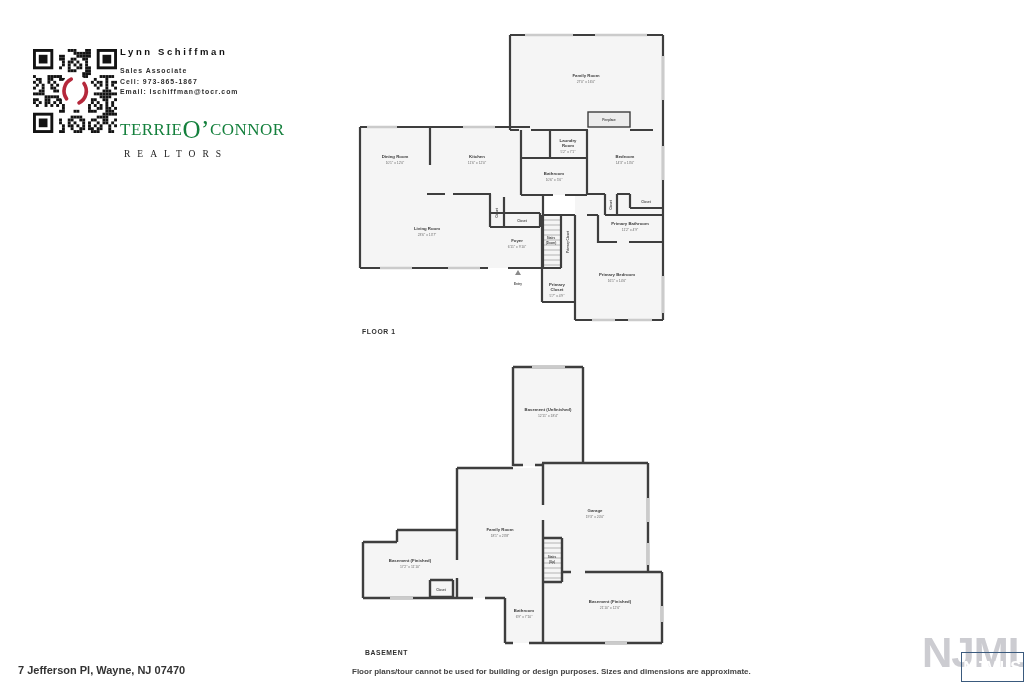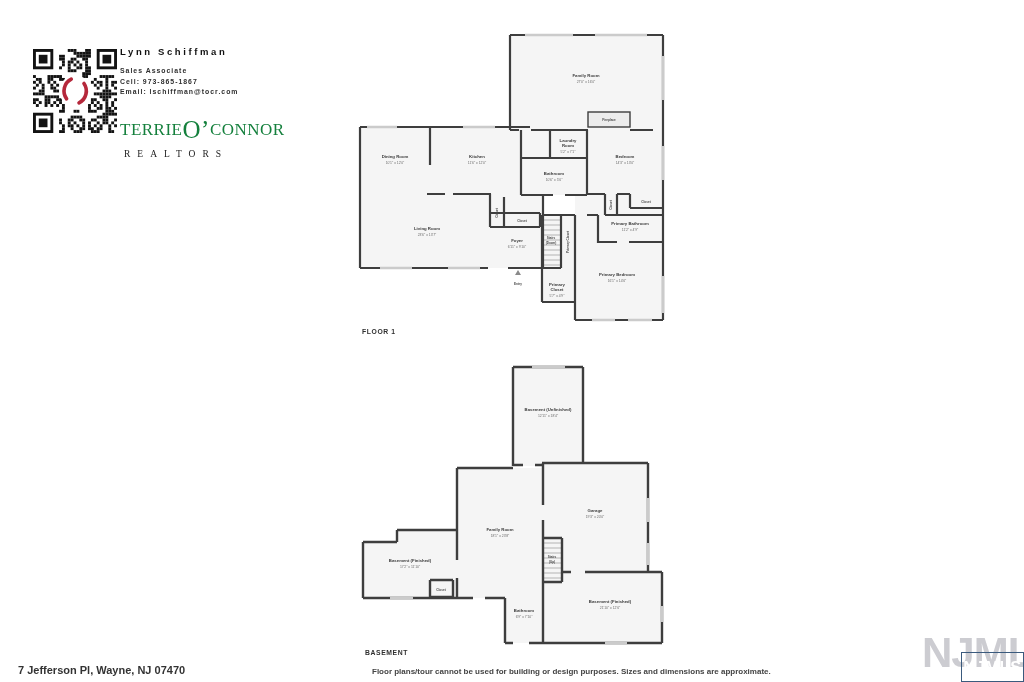--- a/index.html
+++ b/index.html
@@ -22,21 +22,21 @@
   .wallb{stroke:#3e3e3e;stroke-width:2.4;fill:none;}
   .win{stroke:#cbcbcb;stroke-width:2.6;fill:none;}
   .hatch{stroke:#9a9a9a;stroke-width:0.7;fill:none;}
   .rn{font-size:4.3px;font-weight:bold;fill:#3c3c3c;text-anchor:middle;}
   .rd{font-size:3.4px;fill:#6b6b6b;text-anchor:middle;}
   .rs{font-size:3.1px;font-weight:bold;fill:#4a4a4a;text-anchor:middle;}
   .fl{font-size:6.8px;font-weight:bold;fill:#2f2f2f;letter-spacing:0.6px;}
   .fireplace{fill:#ececec;stroke:#3e3e3e;stroke-width:1.4;}
   
   .address{position:absolute;left:18px;top:664px;font-size:11px;font-weight:bold;color:#333;}
-  .disclaimer{position:absolute;left:372px;top:667px;font-size:8px;font-weight:bold;color:#444;}
+  .disclaimer{position:absolute;left:352px;top:667px;font-size:8px;font-weight:bold;color:#444;}
   .mls-watermark{position:absolute;left:922px;top:629px;font-size:42px;font-weight:bold;
                  color:#ccccd1;letter-spacing:-1px;}
   .mls-badge{position:absolute;left:961px;top:652px;width:63px;height:30px;
              background:linear-gradient(165deg,#1b3click 0%,#16283a 0%,#0e1e30 45%,#2f6398 100%);
              color:#fff;font-size:16.5px;font-weight:bold;display:flex;align-items:center;
              justify-content:center;letter-spacing:0.5px;box-shadow:inset 0 0 0 1px #3a5a7d;}
 </style>
 </head>
 <body>
 

